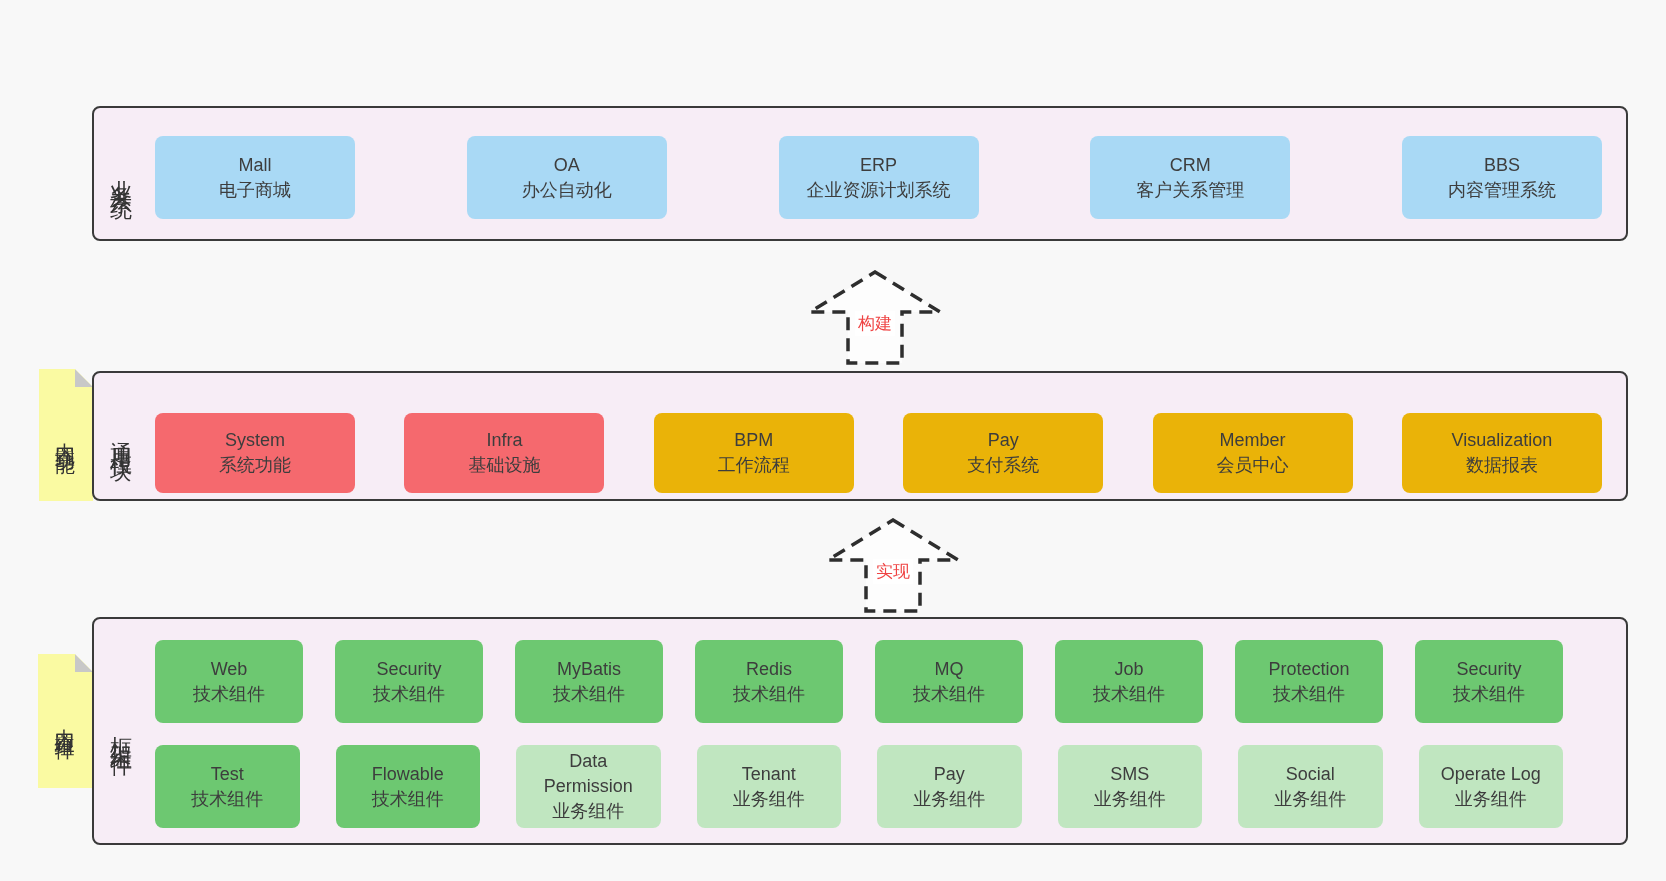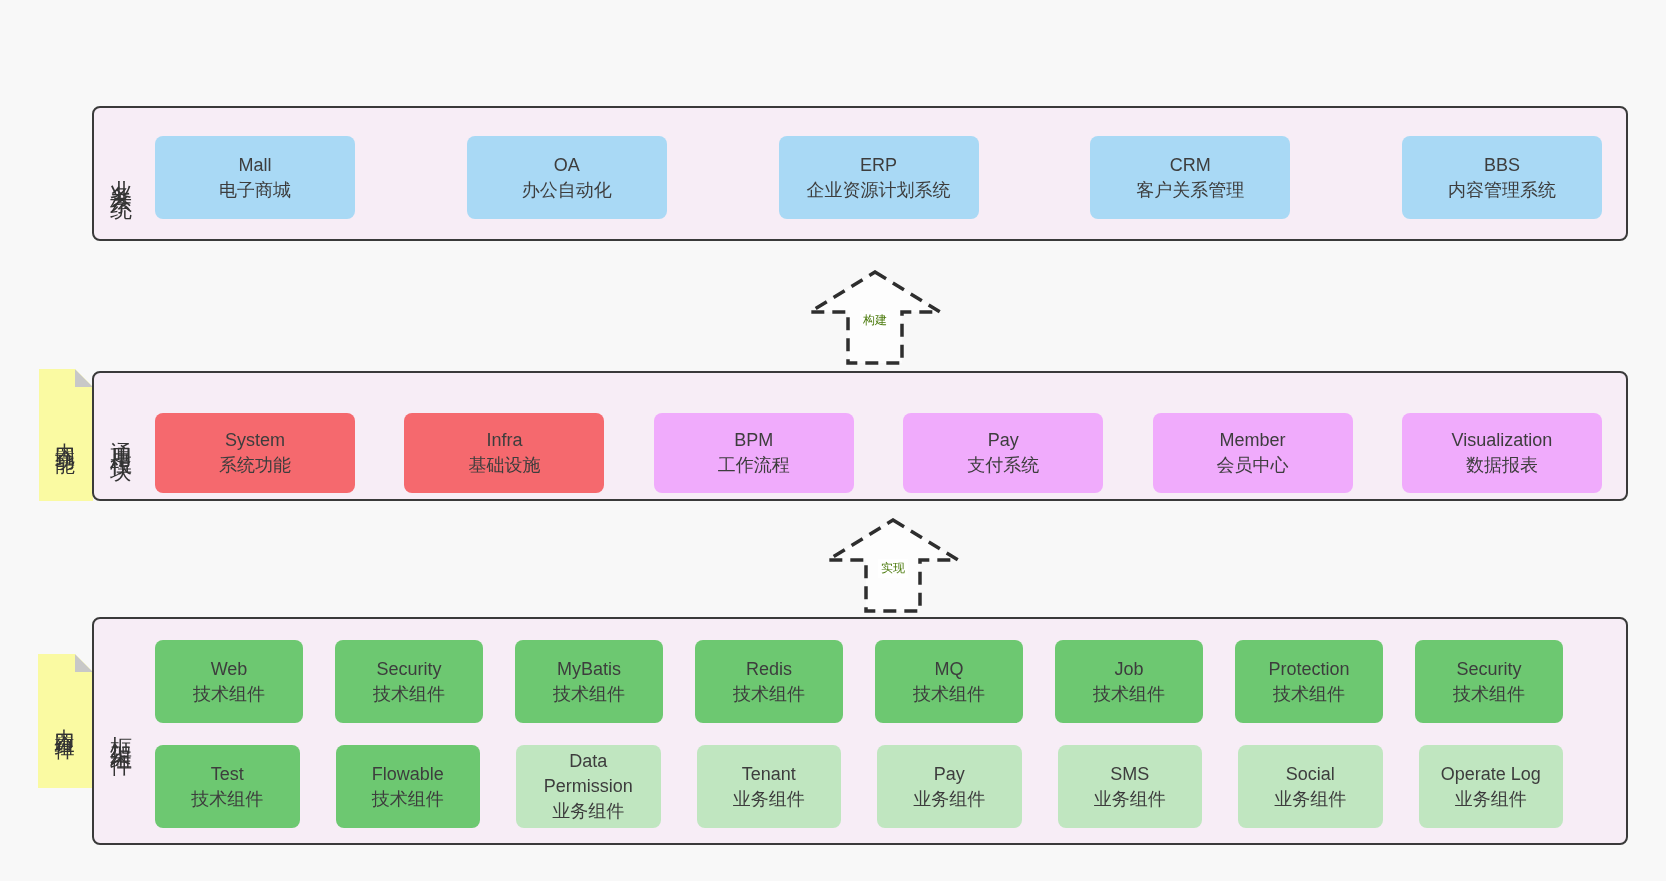--- a/index.html
+++ b/index.html
@@ -23,42 +23,42 @@
   .row-b3a{top:21px;width:1408px;height:83px;}
   .row-b3b{top:126px;width:1408px;height:83px;gap:36px;}
 
   .box{display:flex;flex-direction:column;align-items:center;justify-content:center;
        text-align:center;border-radius:8px;font-size:18px;line-height:25px;
        color:#3d3d3d;padding:0 8px;box-sizing:border-box;}
   .w200{width:200px;}
   .w148{width:148px;}
   .blue{background:#a9d9f5;}
   .red{background:#f5696e;}
-  .pink{background:#f0abfc;}
+  .pink{background:#eab308;}
   .green{background:#6dc871;}
   .lightgreen{background:#c0e6c0;}
 
   
   .sticky{position:absolute;background:#fafaa2;z-index:0;
           clip-path:polygon(0 0,calc(100% - 18px) 0,100% 18px,100% 100%,0 100%);}
   .sticky-2{left:39px;top:369px;width:54px;height:132px;}
   .sticky-3{left:38px;top:654px;width:55px;height:134px;}
   .fold{position:absolute;top:0;right:0;width:18px;height:18px;background:#c8c8c8;
         clip-path:polygon(0 0,100% 100%,0 100%);}
   .stext{position:absolute;left:50%;top:50%;transform:translate(-50%,-50%);
          writing-mode:vertical-rl;text-orientation:upright;
          font-size:20px;letter-spacing:4px;color:#333;white-space:nowrap;}
 
   
   .arrow{position:absolute;width:136px;height:95px;z-index:1;}
   .arrow-1{left:807px;top:270px;}
   .arrow-2{left:825px;top:518px;}
   .arrow svg{position:absolute;left:0;top:0;width:100%;height:100%;}
   .arrow-label{position:absolute;left:50%;top:41px;transform:translateX(-50%);
-               background:#ffffff;padding:1px 3px;font-size:12px;color:#4d7c0f;
+               background:#ffffff;padding:1px 3px;font-size:17px;color:#ef4444;
                white-space:nowrap;}
 </style>
 </head>
 <body>
 
 <div class="page">
 
   <div class="sticky sticky-2">
     <span class="fold"></span>
     <span class="stext">内置功能</span>

